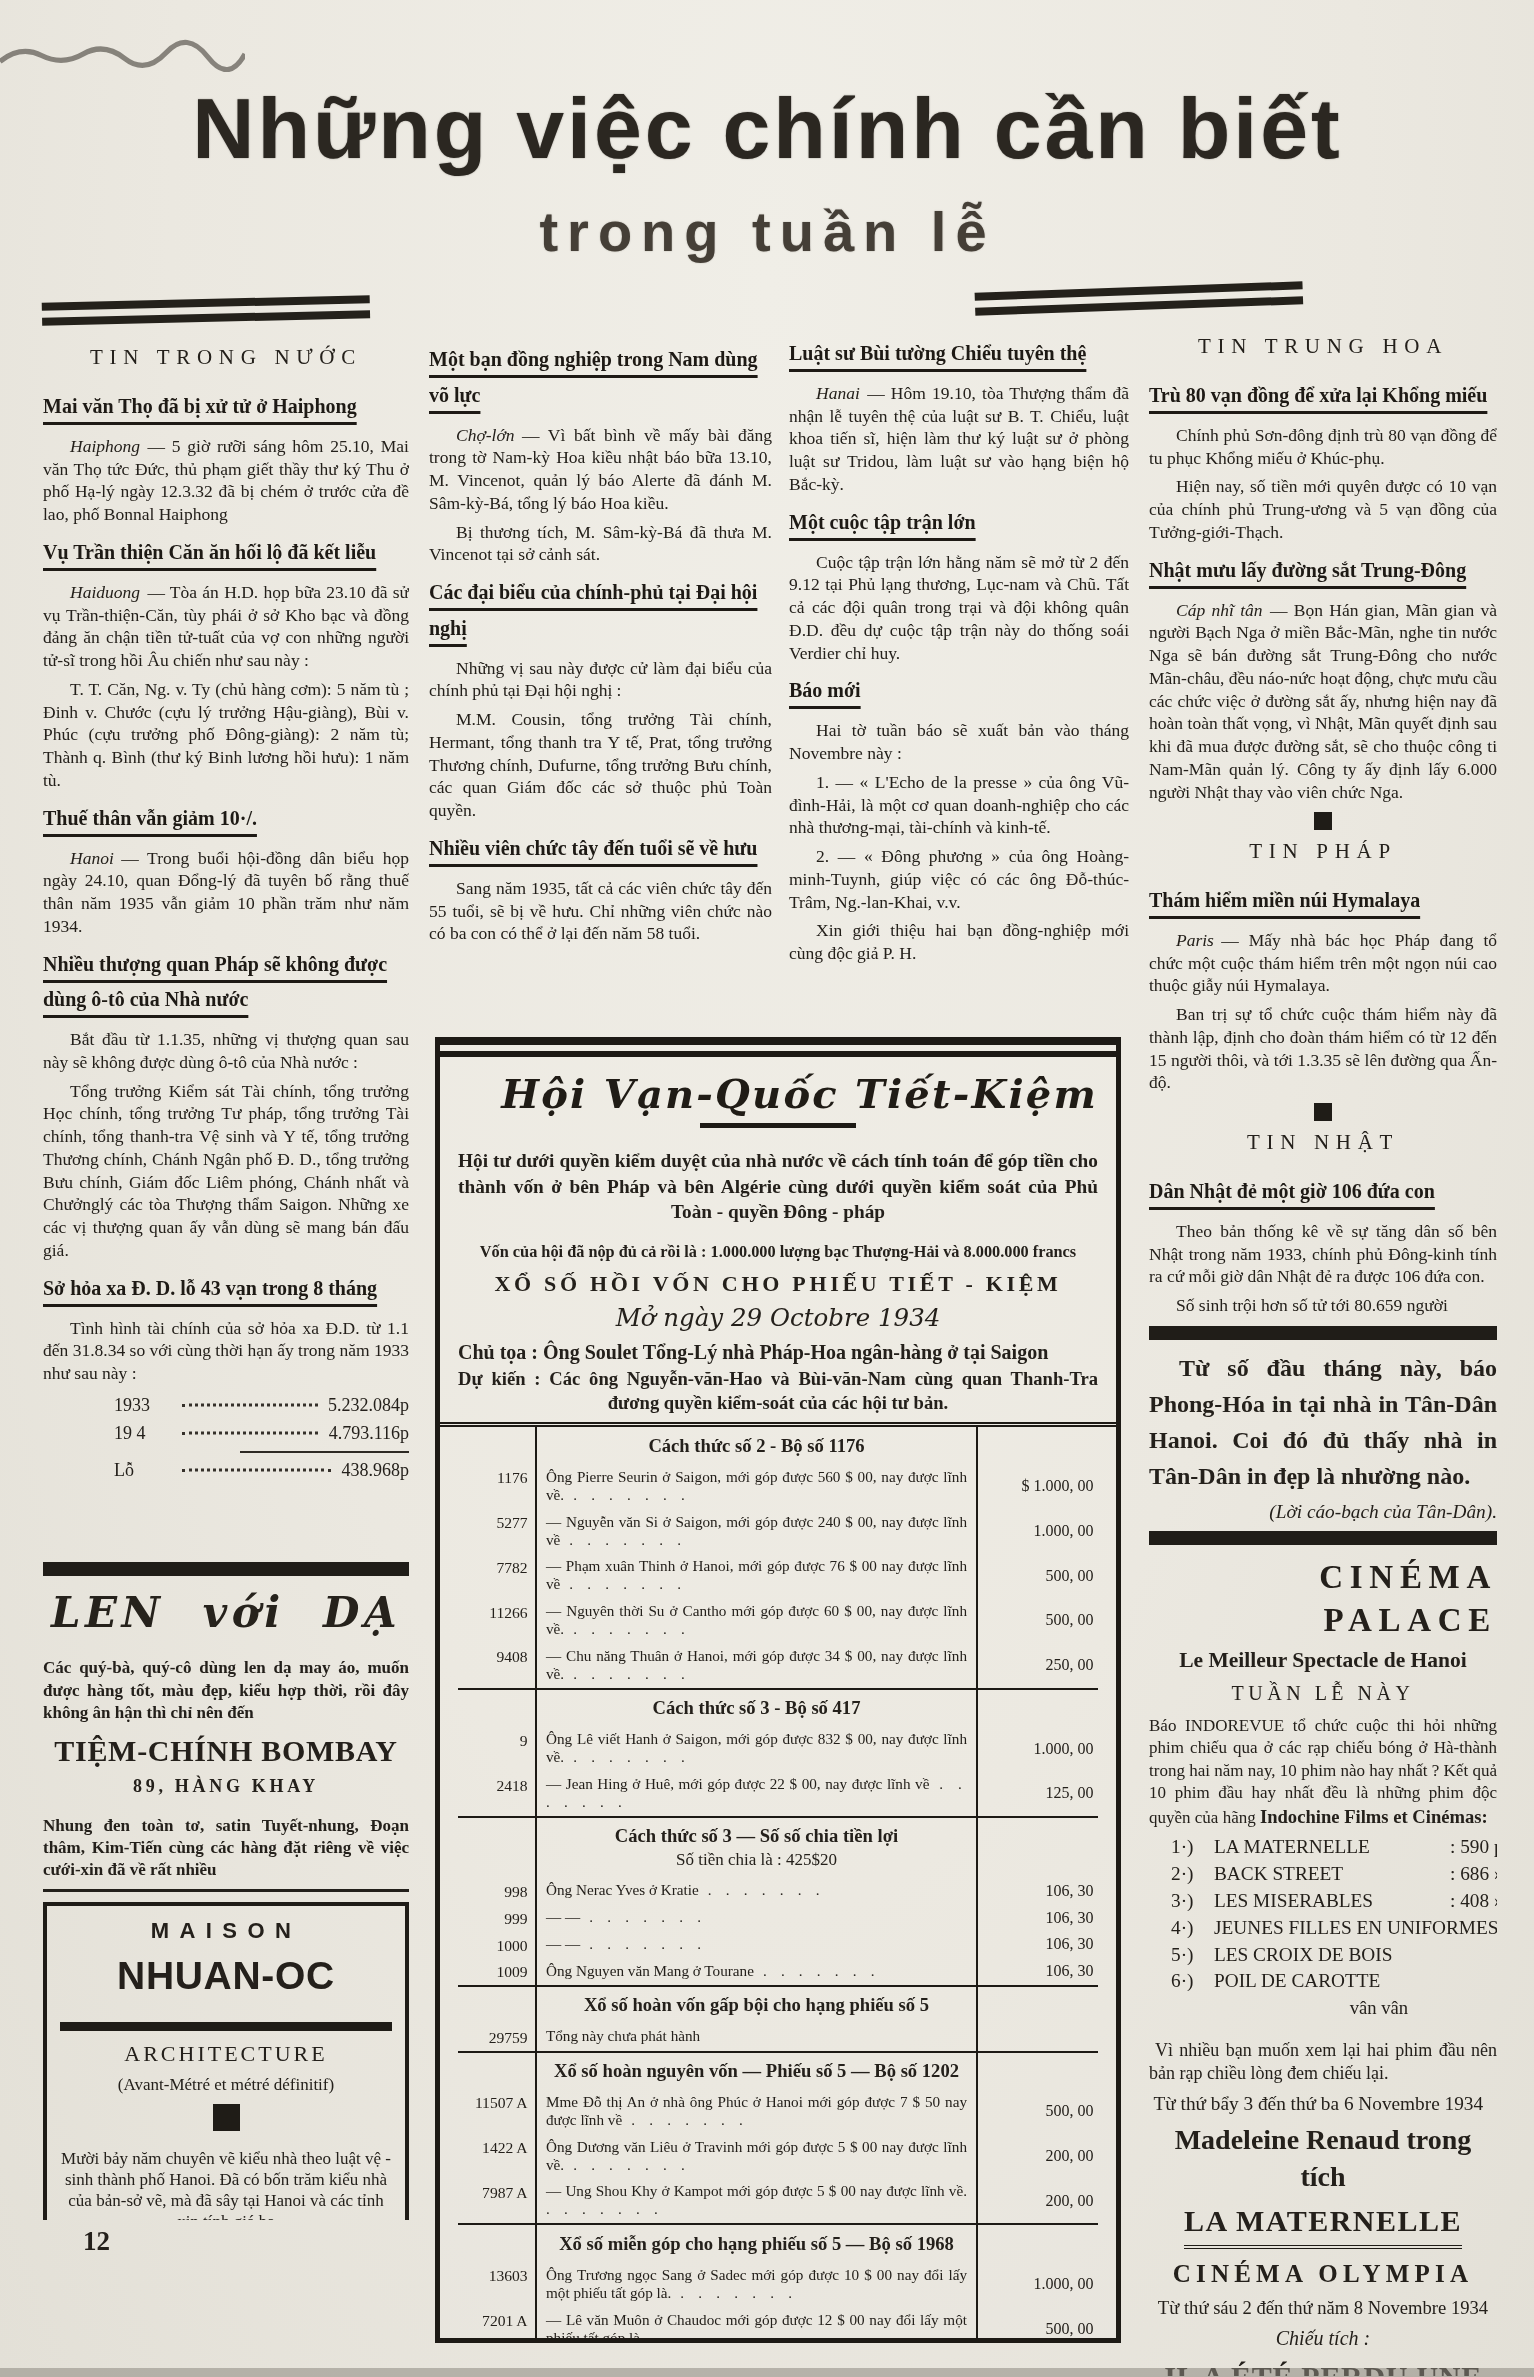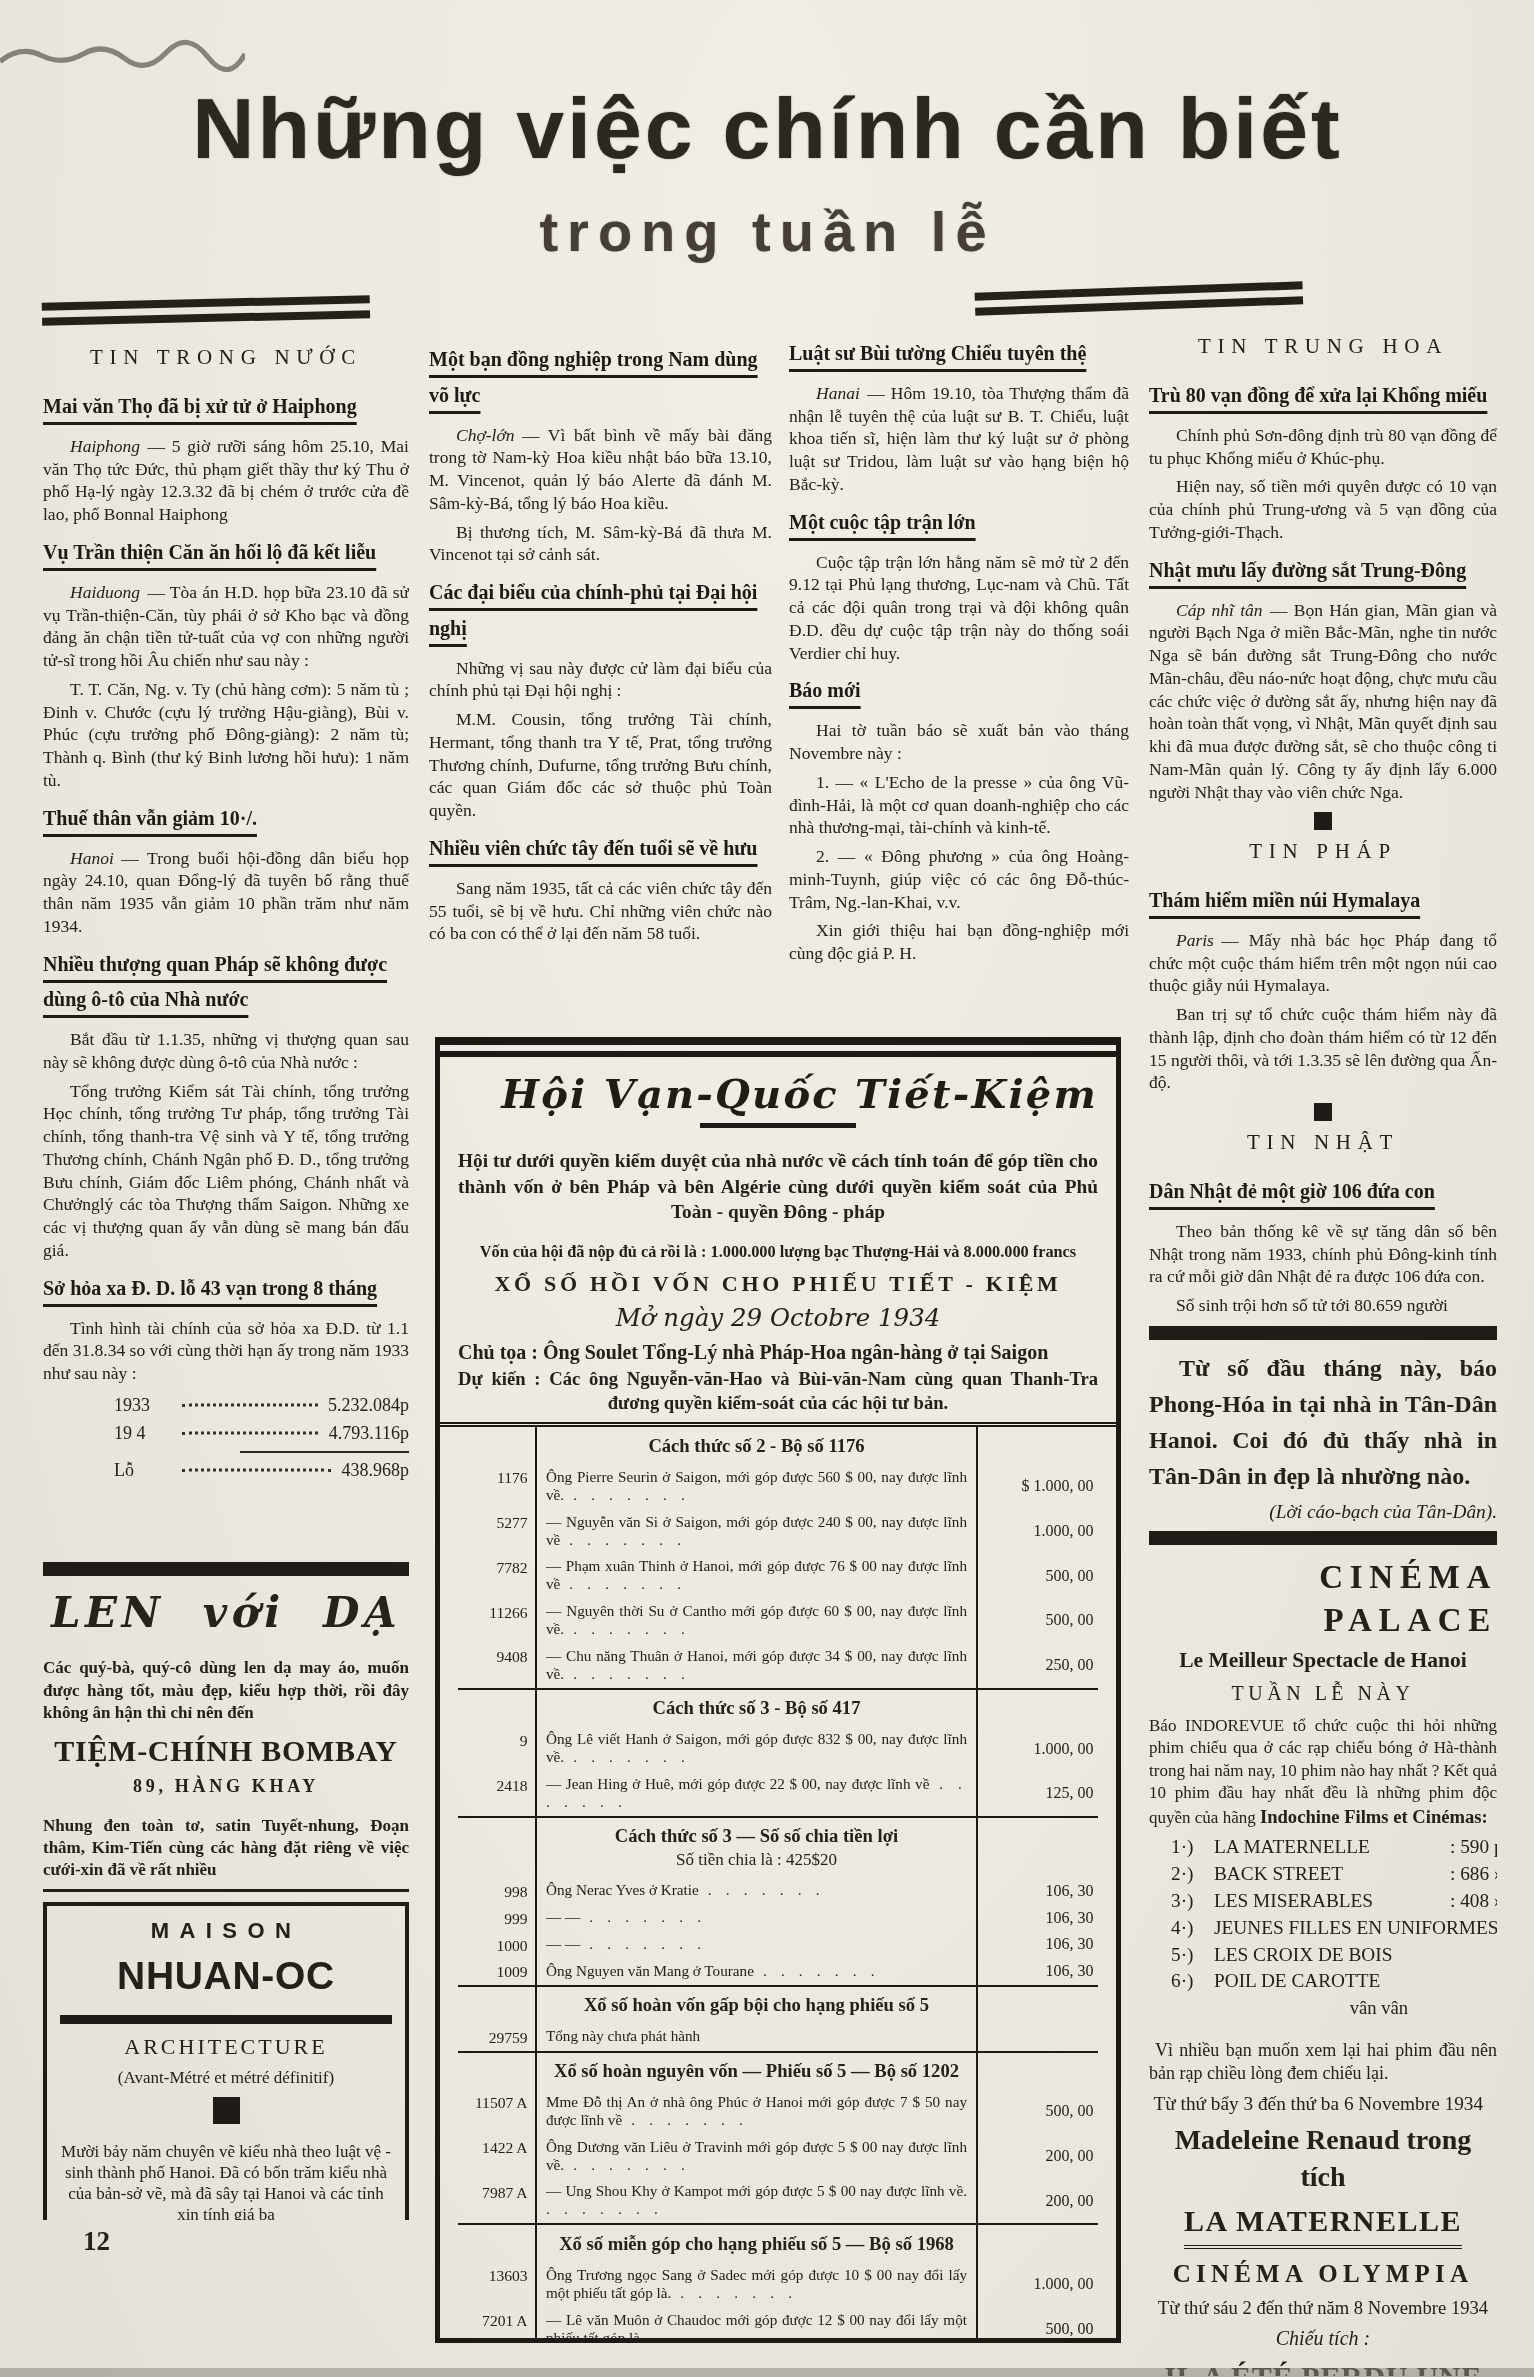--- a/index.html
+++ b/index.html
@@ -54,21 +54,21 @@
     text-align:center;letter-spacing:4.5px;word-spacing:19.3px;margin:4.5px 0 10.4px;color:#26221c;}
   .len-body{font-weight:700;font-size:17px;line-height:1.3;margin-bottom:7.4px;}
   .len-shop{font-weight:700;font-size:30px;text-align:center;letter-spacing:0.7px;margin-bottom:4.5px;}
   .len-addr{font-weight:700;font-size:18px;text-align:center;letter-spacing:3.7px;margin-bottom:7.4px;}
   .len-note{font-weight:700;font-size:17px;line-height:1.3;margin-bottom:7.4px;}
 
   
   .maison{border:4.5px solid #1f1c17;padding:10.4px 13.4px 9px;}
   .m1{font-family:"Liberation Sans",sans-serif;font-weight:700;font-size:22px;text-align:center;letter-spacing:10.4px;margin-bottom:6px;}
   .m2{font-family:"Liberation Sans",sans-serif;font-weight:700;font-size:39px;text-align:center;letter-spacing:0.7px;
-    padding-bottom:13px;border-bottom:9px solid #1f1c17;margin-bottom:9px;}
+    padding-bottom:20px;border-bottom:9px solid #1f1c17;margin-bottom:9px;}
   .m3{font-size:22px;text-align:center;letter-spacing:3px;margin-bottom:6px;}
   .m4{font-size:17px;text-align:center;margin-bottom:7.4px;}
   .msq{width:27px;height:27px;background:#1f1c17;margin:0 auto 7.4px;}
   .mbody{font-size:17px;line-height:1.24;text-align:center;margin-bottom:19px;}
   .pageno{position:absolute;left:83px;top:2226px;font-size:27px;font-weight:700;}
 
   
   .orn{width:18px;height:18px;background:#1f1c17;margin:6px auto 7.4px;}
   .notice{font-size:24px;font-weight:700;line-height:1.5;text-indent:30px;margin:3px 0 4.5px;}
   .notice-credit{font-size:19.3px;font-style:italic;text-align:right;margin-bottom:7.4px;}

